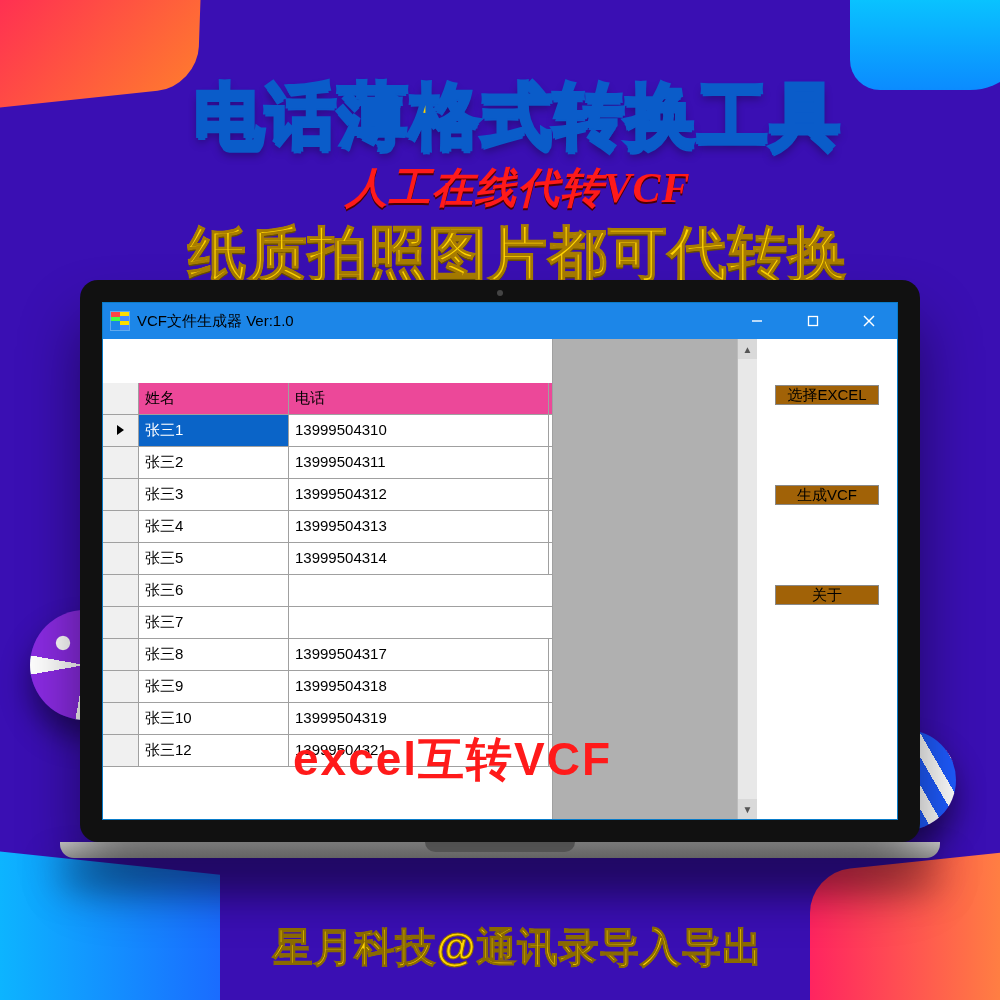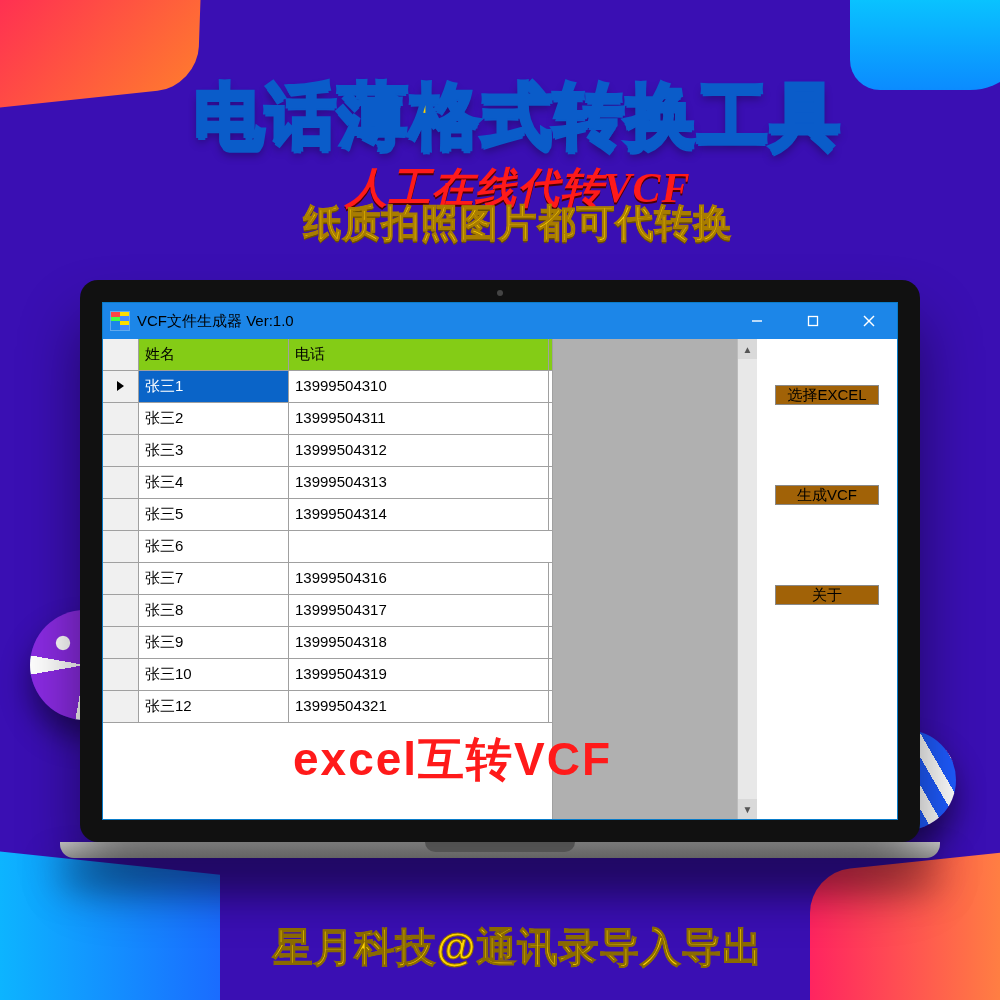--- a/index.html
+++ b/index.html
@@ -27,21 +27,21 @@
     background: radial-gradient(circle at 30% 28%, #fff 0 5%, transparent 6%),
                 repeating-linear-gradient(60deg,#1e5bff 0 14px,#fff 14px 26px); }
   .ball-yellow { right: 150px; top: 320px; width: 38px; height: 38px;
     background: radial-gradient(circle at 35% 30%, #ffe25a 0 40%, #f5b400 70%, #c88a00 100%); box-shadow: 0 10px 18px rgba(0,0,0,.4); }
 
   .banner { position: absolute; left: 0; right: 0; text-align: center; padding-left: 36px; }
   .title-main { top: 70px; font-size: 70px; font-weight: 900; color: #ffd400;
     -webkit-text-stroke: 4px #0a5cc9; text-shadow: 0 4px 0 #0a5cc9, 0 6px 10px rgba(0,0,0,.4); letter-spacing: 2px; }
   .title-sub1 { top: 160px; font-size: 42px; font-weight: 900; color: #ff1a1a;
     font-style: italic; text-shadow: 0 2px 0 #4b0000; letter-spacing: 1px; font-family: Liberation Serif, serif; }
-  .title-sub2 { top: 198px; font-size: 38px; font-weight: 900; color: #ffd400;
+  .title-sub2 { top: 215px; font-size: 59px; font-weight: 900; color: #ffd400;
     -webkit-text-stroke: 1px #a87c00; text-shadow: 0 2px 0 #6a4e00; letter-spacing: 1px; }
   .footer-line { top: 920px; font-size: 40px; font-weight: 900; color: #ffd400;
     -webkit-text-stroke: 1px #8a6a00; letter-spacing: 1px; }
 
   .laptop { position: absolute; left: 50%; transform: translateX(-50%); top: 280px; width: 840px; }
   .bezel { background: #111; border-radius: 18px; padding: 22px; box-shadow: 0 40px 60px rgba(0,0,0,.45); position: relative; }
   .cam-dot { position: absolute; top: 10px; left: 50%; width: 6px; height: 6px; background: #444; border-radius: 50%; transform: translateX(-50%); }
   .base { height: 16px; background: linear-gradient(#cfcfcf,#9b9b9b); border-radius: 0 0 14px 14px; margin: 0 -20px; box-shadow: 0 26px 36px rgba(0,0,0,.5); }
   .notch { width: 150px; height: 10px; background: #888; margin: 0 auto; border-radius: 0 0 10px 10px; }
 
@@ -52,21 +52,21 @@
     outline: 1px solid rgba(255,255,255,.3); position: relative; }
   .titlebar .app-icon::after { content:''; position:absolute; left:9px; top:0; width:9px; height:18px;
     background: linear-gradient(#fd0 0 50%,#48f 50% 100%); background-size:9px 9px; }
   .title-text { font-size: 15px; }
   .winctrls { margin-left: auto; display: flex; }
   .winbtn { width: 56px; height: 36px; display: flex; align-items: center; justify-content: center; color: #fff; }
 
   .client { display: flex; height: 480px; background: #fff; }
   .grid-area { flex: 0 0 450px; display: flex; flex-direction: column; border-right: 1px solid #a0a0a0; }
   .grid-head, .grid-row { display: flex; border-bottom: 1px solid #a0a0a0; font-size: 15px; }
-  .grid-head { background: #84cc16; }
+  .grid-head { background: #ec4899; margin-top: 44px; }
   .gc { border-right: 1px solid #a0a0a0; padding: 6px 6px; overflow: hidden; white-space: nowrap; }
   .gc.row-sel { width: 36px; background: #f0f0f0; text-align: center; }
   .gc.name { width: 150px; }
   .gc.phone { width: 260px; }
   .grid-body { flex: 1; overflow: hidden; }
   .grid-row.selected .gc.name { background: #0a64c8; color: #fff; }
   .row-arrow { display:inline-block; width:0; height:0; border-top:5px solid transparent; border-bottom:5px solid transparent; border-left:7px solid #000; }
 
   .midgray { flex: 1; background: #b0b0b0; }
   .scroll { width: 20px; background: #e8e8e8; display: flex; flex-direction: column; border-left:1px solid #bcbcbc; }
@@ -154,21 +154,20 @@
                 <div class="gc name">张三5</div>
                 <div class="gc phone">13999504314</div>
               </div>
               <div class="grid-row">
                 <div class="gc row-sel"></div>
                 <div class="gc name">张三6</div>
               </div>
               <div class="grid-row">
                 <div class="gc row-sel"></div>
                 <div class="gc name">张三7</div>
-                <div class="gc phone">13999504316</div>
               </div>
               <div class="grid-row">
                 <div class="gc row-sel"></div>
                 <div class="gc name">张三8</div>
                 <div class="gc phone">13999504317</div>
               </div>
               <div class="grid-row">
                 <div class="gc row-sel"></div>
                 <div class="gc name">张三9</div>
                 <div class="gc phone">13999504318</div>

